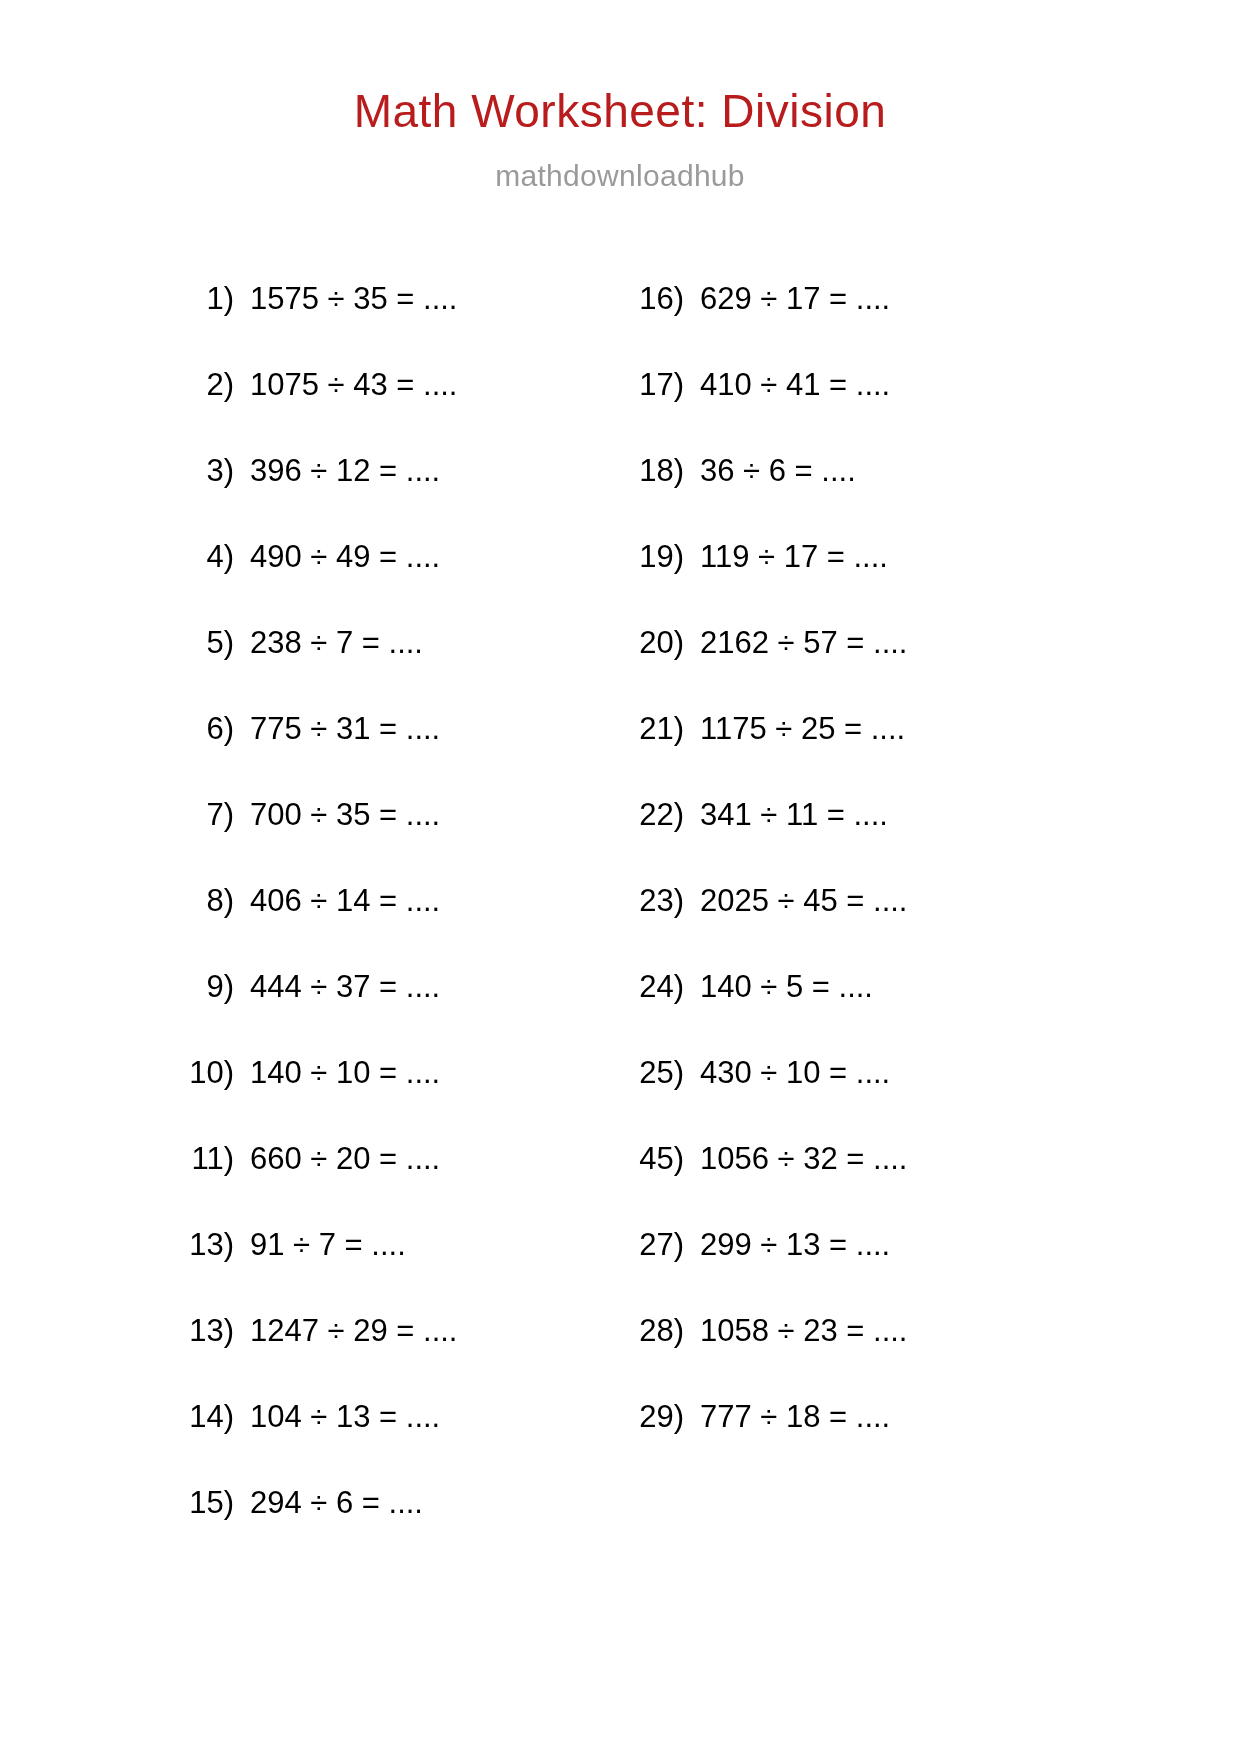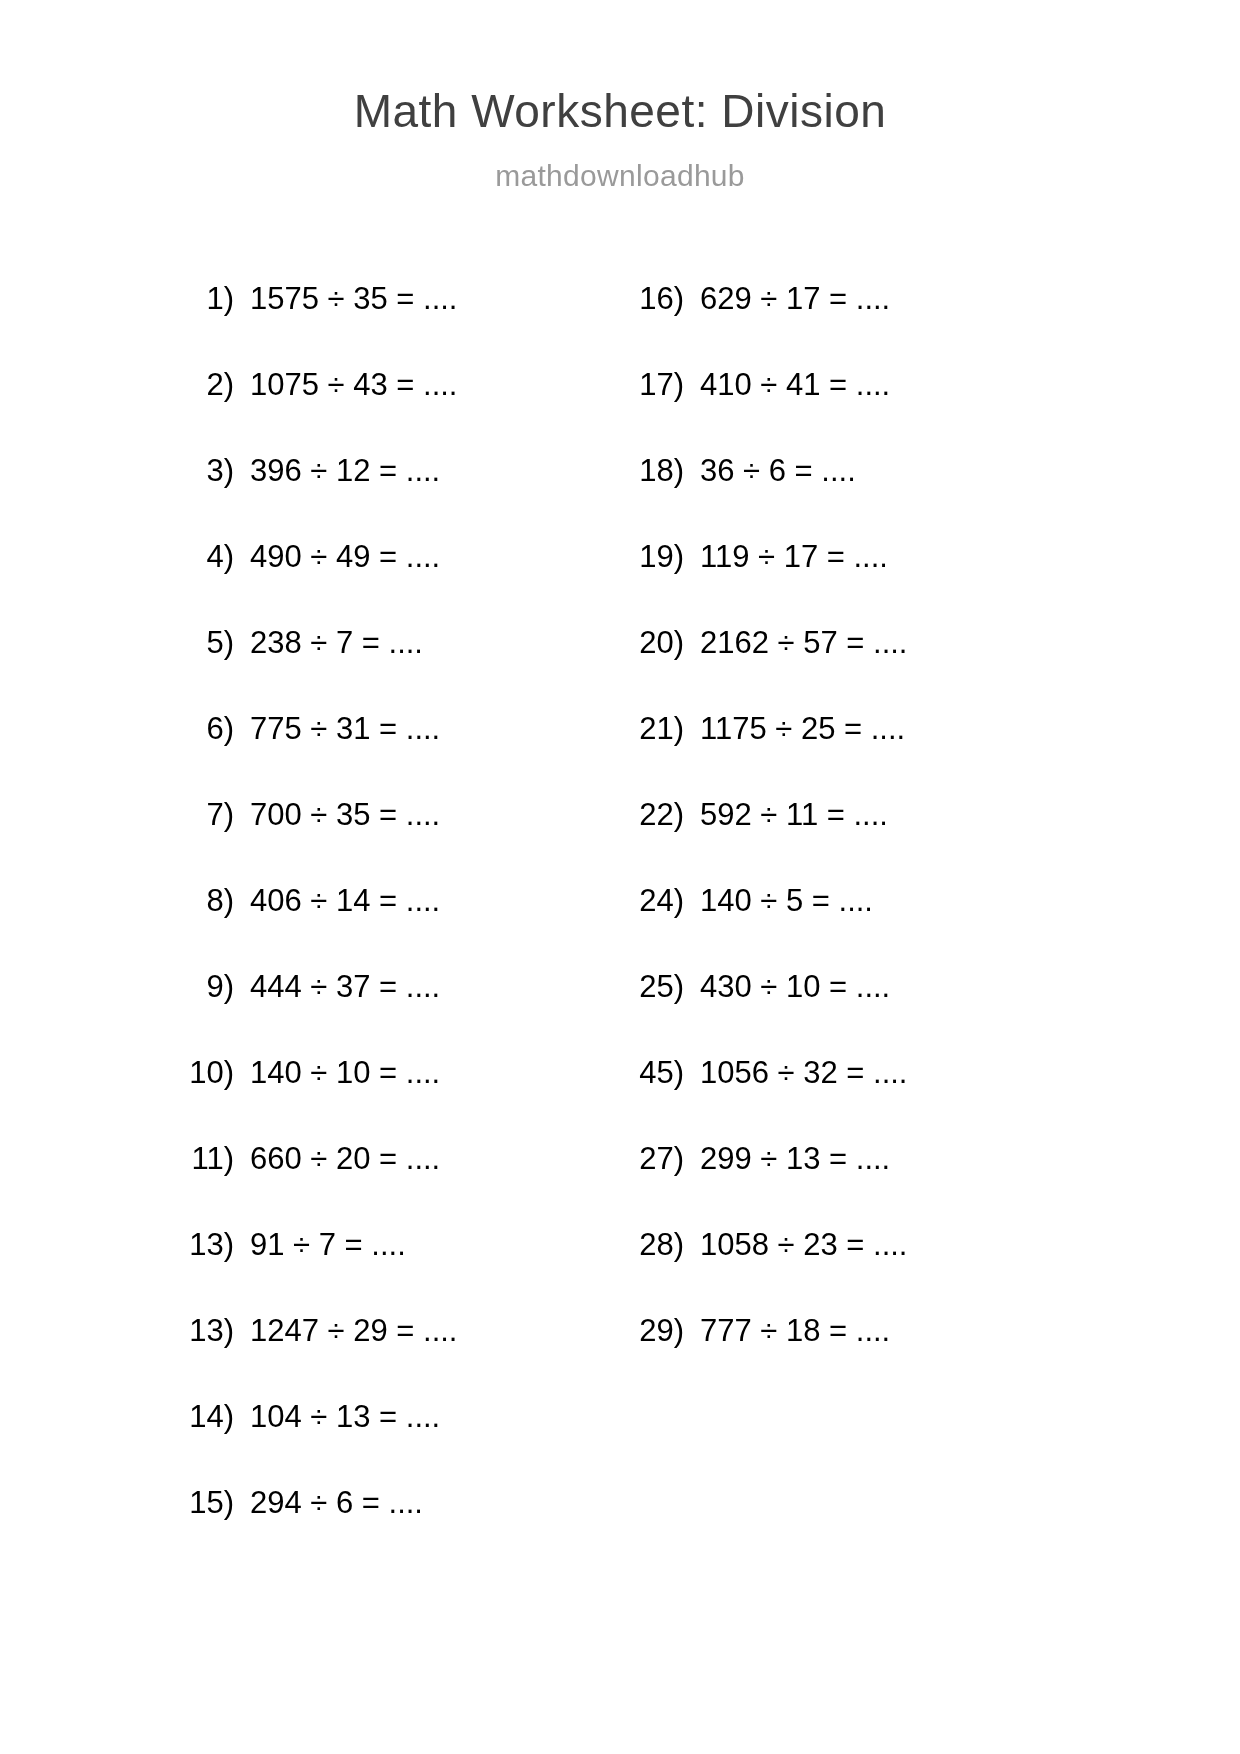--- a/index.html
+++ b/index.html
@@ -23,21 +23,21 @@
     position: relative;
   }
   .header {
     text-align: center;
     padding-top: 86px;
   }
   .title {
     font-size: 46px;
     font-weight: 400;
     letter-spacing: 0.5px;
-    color: #404040;
+    color: #b91c1c;
     line-height: 1.1;
     margin: 0;
   }
   .subtitle {
     font-size: 30px;
     color: #9a9a9a;
     margin-top: 22px;
     letter-spacing: 0.3px;
   }
   .problems {
@@ -176,21 +176,25 @@
       <div class="problem">
         <span class="num">20)</span>
         <span class="expr">2162 ÷ 57 = ....</span>
       </div>
       <div class="problem">
         <span class="num">21)</span>
         <span class="expr">1175 ÷ 25 = ....</span>
       </div>
       <div class="problem">
         <span class="num">22)</span>
-        <span class="expr">592 ÷ 11 = ....</span>
+        <span class="expr">341 ÷ 11 = ....</span>
+      </div>
+      <div class="problem">
+        <span class="num">23)</span>
+        <span class="expr">2025 ÷ 45 = ....</span>
       </div>
       <div class="problem">
         <span class="num">24)</span>
         <span class="expr">140 ÷ 5 = ....</span>
       </div>
       <div class="problem">
         <span class="num">25)</span>
         <span class="expr">430 ÷ 10 = ....</span>
       </div>
       <div class="problem">

